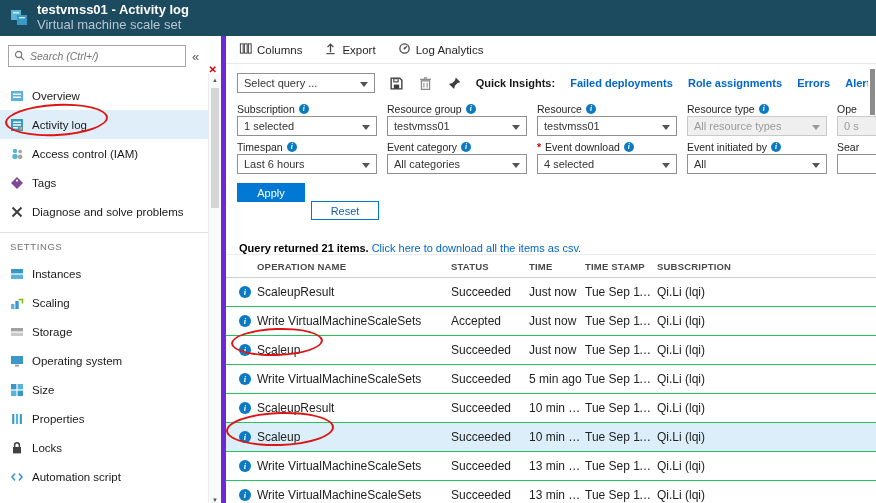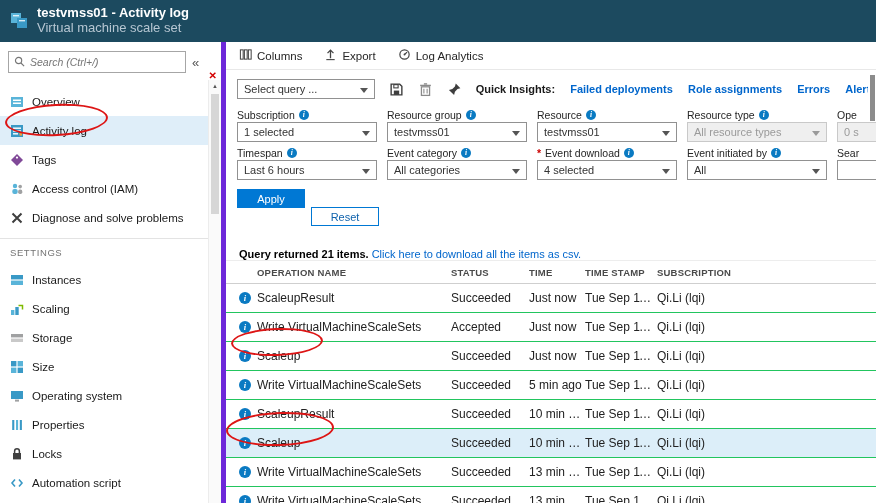--- a/index.html
+++ b/index.html
@@ -1,21 +1,21 @@
 <!DOCTYPE html>
 <html><head>
 <meta charset="utf-8">
 <style>
   * { margin:0; padding:0; box-sizing:border-box; }
   html,body { width:876px; height:503px; overflow:hidden; }
   body { font-family:"Liberation Sans", sans-serif; font-size:11px; color:#222; background:#fff; }
   .page { position:relative; width:876px; height:503px; overflow:hidden; background:#fff; }
 
   
-  .titlebar { height:42px; background:#1c4a5f; display:flex; align-items:center; padding-left:9px; gap:8px; }
+  .titlebar { height:36px; background:#1c4a5f; display:flex; align-items:center; padding-left:9px; gap:8px; }
   .title-icon { width:20px; height:20px; flex:0 0 auto; }
   .title-texts { display:flex; flex-direction:column; line-height:1.15; }
   .title { color:#fff; font-size:13px; font-weight:bold; }
   .subtitle { color:#b6c6d2; font-size:13px; }
 
   
   .body { display:flex; height:470px; }
 
   
   .sidebar { width:226px; border-right:5px solid #6d28d9; position:relative; padding-top:9px; background:#fff; flex:0 0 auto; }
@@ -152,40 +152,40 @@
                 <rect x="3" y="6.3" width="8" height="1.4" fill="#fff"></rect>
                 <rect x="3" y="9.1" width="5" height="1.4" fill="#fff"></rect>
                 <rect x="9.5" y="9" width="2.6" height="2.6" fill="#e8a33d"></rect>
               </svg>
             </span>
           <span class="nav-label">Activity log</span>
         </div>
         <div class="nav-item">
           <span class="nav-icon">
               <svg viewBox="0 0 14 14">
-                <path d="M7 1 L13 7 L7 13 L1 7 Z" fill="#804998"></path>
-                <circle cx="7" cy="4.6" r="1.1" fill="#fff"></circle>
-              </svg>
-            </span>
-          <span class="nav-label">Tags</span>
-        </div>
-        <div class="nav-item">
-          <span class="nav-icon">
-              <svg viewBox="0 0 14 14">
                 <circle cx="5" cy="4" r="2.2" fill="#59b4d9"></circle>
                 <rect x="2.3" y="7" width="5.4" height="5" rx="2" fill="#59b4d9"></rect>
                 <circle cx="10.2" cy="4.6" r="1.8" fill="#a0a1a2"></circle>
                 <rect x="8.1" y="7.6" width="4.2" height="4.4" rx="1.8" fill="#a0a1a2"></rect>
               </svg>
             </span>
           <span class="nav-label">Access control (IAM)</span>
         </div>
         <div class="nav-item">
           <span class="nav-icon">
               <svg viewBox="0 0 14 14">
+                <path d="M7 1 L13 7 L7 13 L1 7 Z" fill="#804998"></path>
+                <circle cx="7" cy="4.6" r="1.1" fill="#fff"></circle>
+              </svg>
+            </span>
+          <span class="nav-label">Tags</span>
+        </div>
+        <div class="nav-item">
+          <span class="nav-icon">
+              <svg viewBox="0 0 14 14">
                 <path d="M2.5 2.5 L11.5 11.5 M11.5 2.5 L2.5 11.5" stroke="#3e3e3e" stroke-width="2" fill="none"></path>
               </svg>
             </span>
           <span class="nav-label">Diagnose and solve problems</span>
         </div>
       </div>
 
       <div class="section-divider"></div>
       <div class="section-title">SETTINGS</div>
 
@@ -210,40 +210,40 @@
           <span class="nav-label">Scaling</span>
         </div>
         <div class="nav-item">
           <span class="nav-icon">
               <svg viewBox="0 0 14 14">
                 <rect x="1" y="3" width="12" height="3.4" fill="#a0a1a2"></rect>
                 <rect x="1" y="7.6" width="12" height="3.4" fill="#c9c9c9"></rect>
               </svg>
             </span>
           <span class="nav-label">Storage</span>
+        </div>
+        <div class="nav-item">
+          <span class="nav-icon">
+              <svg viewBox="0 0 14 14">
+                <rect x="1" y="2" width="12" height="8" fill="#3999c6"></rect>
+                <rect x="5" y="10.6" width="4" height="2" fill="#a0a1a2"></rect>
+              </svg>
+            </span>
+          <span class="nav-label">Operating system</span>
         </div>
         <div class="nav-item">
           <span class="nav-icon">
               <svg viewBox="0 0 14 14">
                 <rect x="1" y="1" width="5.4" height="5.4" fill="#3999c6"></rect>
                 <rect x="7.6" y="1" width="5.4" height="5.4" fill="#59b4d9"></rect>
                 <rect x="1" y="7.6" width="5.4" height="5.4" fill="#59b4d9"></rect>
                 <rect x="7.6" y="7.6" width="5.4" height="5.4" fill="#3999c6"></rect>
               </svg>
             </span>
           <span class="nav-label">Size</span>
-        </div>
-        <div class="nav-item">
-          <span class="nav-icon">
-              <svg viewBox="0 0 14 14">
-                <rect x="1" y="2" width="12" height="8" fill="#3999c6"></rect>
-                <rect x="5" y="10.6" width="4" height="2" fill="#a0a1a2"></rect>
-              </svg>
-            </span>
-          <span class="nav-label">Operating system</span>
         </div>
         <div class="nav-item">
           <span class="nav-icon">
               <svg viewBox="0 0 14 14">
                 <rect x="2.2" y="2" width="2.1" height="10" fill="#3999c6"></rect>
                 <rect x="6" y="2" width="2.1" height="10" fill="#59b4d9"></rect>
                 <rect x="9.8" y="2" width="2.1" height="10" fill="#3999c6"></rect>
               </svg>
             </span>
           <span class="nav-label">Properties</span>

